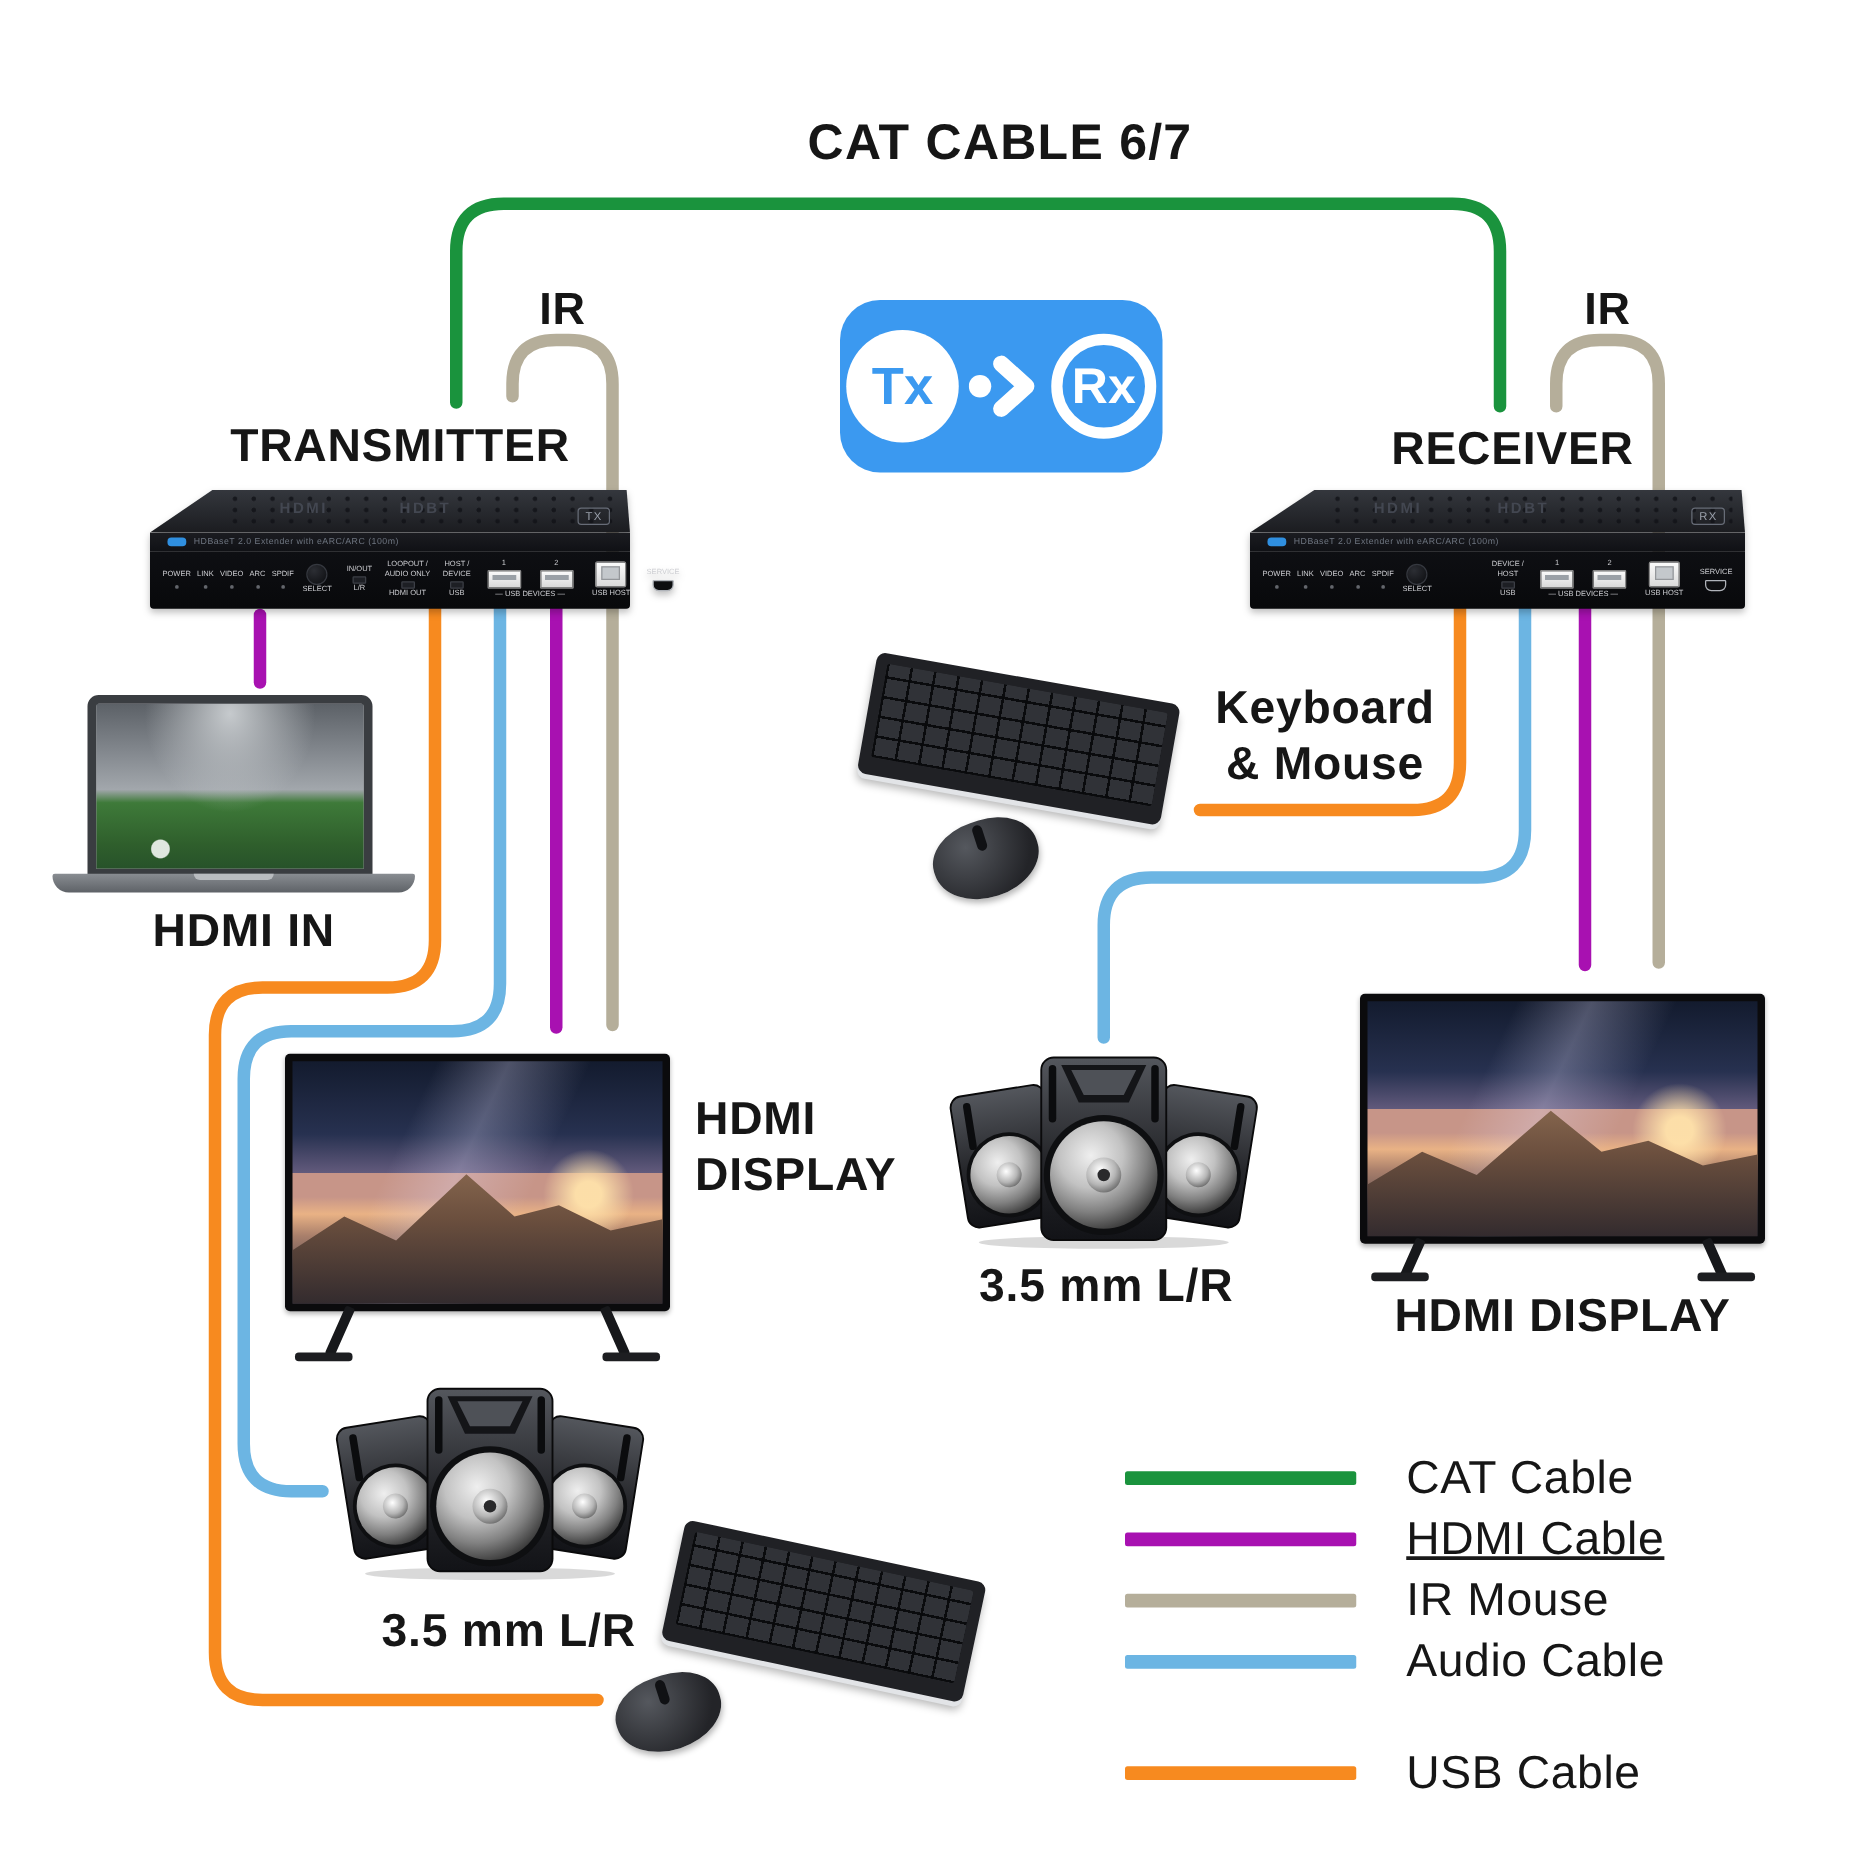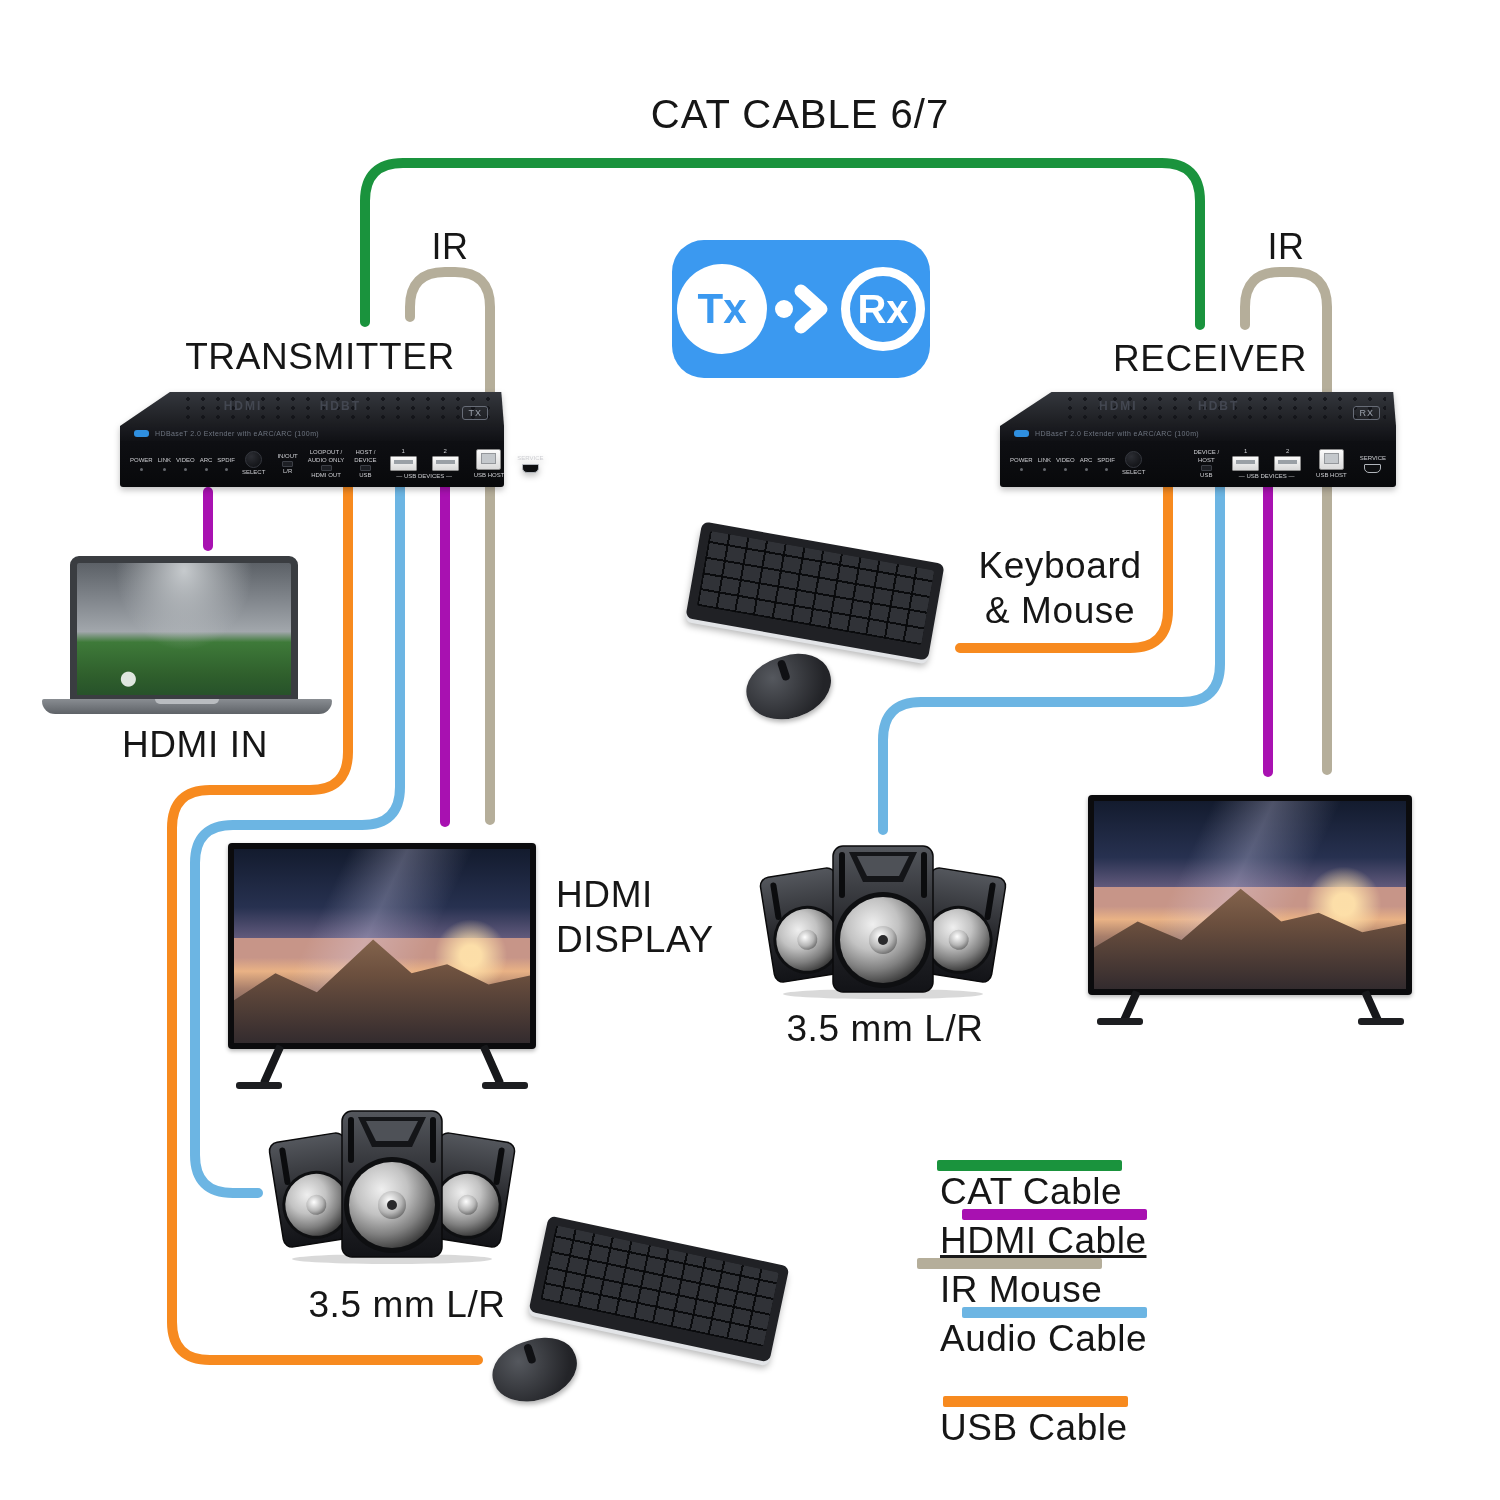--- a/index.html
+++ b/index.html
@@ -1,19 +1,19 @@
 <!DOCTYPE html>
 <html><head>
 <meta charset="utf-8">
 <style>
   html,body{margin:0;padding:0;background:#ffffff;}
   body{font-family:"Liberation Sans",sans-serif;color:#1a1a1a;}
   .stage{position:relative;width:1500px;height:1500px;background:#fff;overflow:hidden;}
   .abs{position:absolute;}
-  .lbl{position:absolute;text-align:center;font-weight:400;letter-spacing:.6px;color:#161616;z-index:4;}
+  .lbl{position:absolute;text-align:center;font-weight:700;letter-spacing:.6px;color:#161616;z-index:4;}
   svg.cables{position:absolute;left:0;top:0;z-index:1;}
 
   
   .badge{position:absolute;left:672px;top:240px;width:258px;height:138px;border-radius:32px;
          display:flex;align-items:center;justify-content:center;gap:8px;z-index:4;}
   .tx-circle{width:90px;height:90px;background:#fff;border-radius:50%;display:flex;align-items:center;
              justify-content:center;font-size:42px;font-weight:600;}
   .rx-circle{width:66px;height:66px;border:9px solid #fff;border-radius:50%;display:flex;align-items:center;
              justify-content:center;font-size:40px;font-weight:600;color:#fff;}
 
@@ -90,21 +90,21 @@
     background-image:
       repeating-linear-gradient(90deg, rgba(8,9,11,.95) 0 2px, transparent 2px 19px),
       repeating-linear-gradient(0deg, rgba(8,9,11,.95) 0 2px, transparent 2px 16px);}
   .mouse{position:absolute;border-radius:46% 46% 50% 50%;z-index:2;
          background:radial-gradient(circle at 35% 28%,#55585e,#232428 72%);
          box-shadow:0 3px 5px rgba(0,0,0,.3);}
   .mouse::before{content:"";position:absolute;left:50%;top:5%;width:9%;height:34%;
                  transform:translateX(-50%);background:#101114;border-radius:5px;}
 
   
-  .legend-row{position:absolute;left:900px;height:44px;display:flex;align-items:flex-end;z-index:4;flex-direction:column;}
+  .legend-row{position:absolute;left:900px;height:44px;display:flex;align-items:center;z-index:4;}
   .swatch{width:185px;height:11px;border-radius:2px;flex:none;}
   .legend-label{margin-left:40px;font-size:37px;font-weight:500;letter-spacing:.5px;color:#161616;white-space:nowrap;}
 </style>
 </head>
 <body>
 
 <div class="stage">
 
   <svg class="cables" width="1500" height="1500" viewBox="0 0 1500 1500">
     <path d="M365,322 L365,201 Q365,163 403,163 L1162,163 Q1200,163 1200,201 L1200,325" fill="none" stroke-width="10" stroke-linecap="round" stroke="#1A933D"></path>
@@ -299,20 +299,21 @@
     <div>DISPLAY</div>
   </div>
 
   <div class="tv" style="left:1088px;top:795px;width:324px;height:200px;">
     <div class="tv-screen"></div>
   </div>
   <div class="tv-leg" style="left:1126px;top:990px;height:34px;transform:rotate(24deg);"></div>
   <div class="tv-leg" style="left:1368px;top:990px;height:34px;transform:rotate(-24deg);"></div>
   <div class="tv-foot" style="left:1097px;top:1018px;"></div>
   <div class="tv-foot" style="left:1358px;top:1018px;"></div>
+  <div class="lbl" style="left:1090px;top:1032px;width:320px;font-size:37px;">HDMI DISPLAY</div>
 
   <svg width="0" height="0" style="position:absolute;" aria-hidden="true">
     <defs>
       <linearGradient id="spkBox" x1="0" y1="0" x2="0" y2="1">
         <stop offset="0" stop-color="#54575d"></stop>
           <stop offset=".55" stop-color="#26272b"></stop>
           <stop offset="1" stop-color="#121317"></stop>
       </linearGradient>
       <radialGradient id="spkCone" cx=".38" cy=".32" r=".75">
         <stop offset="0" stop-color="#efefef"></stop>

